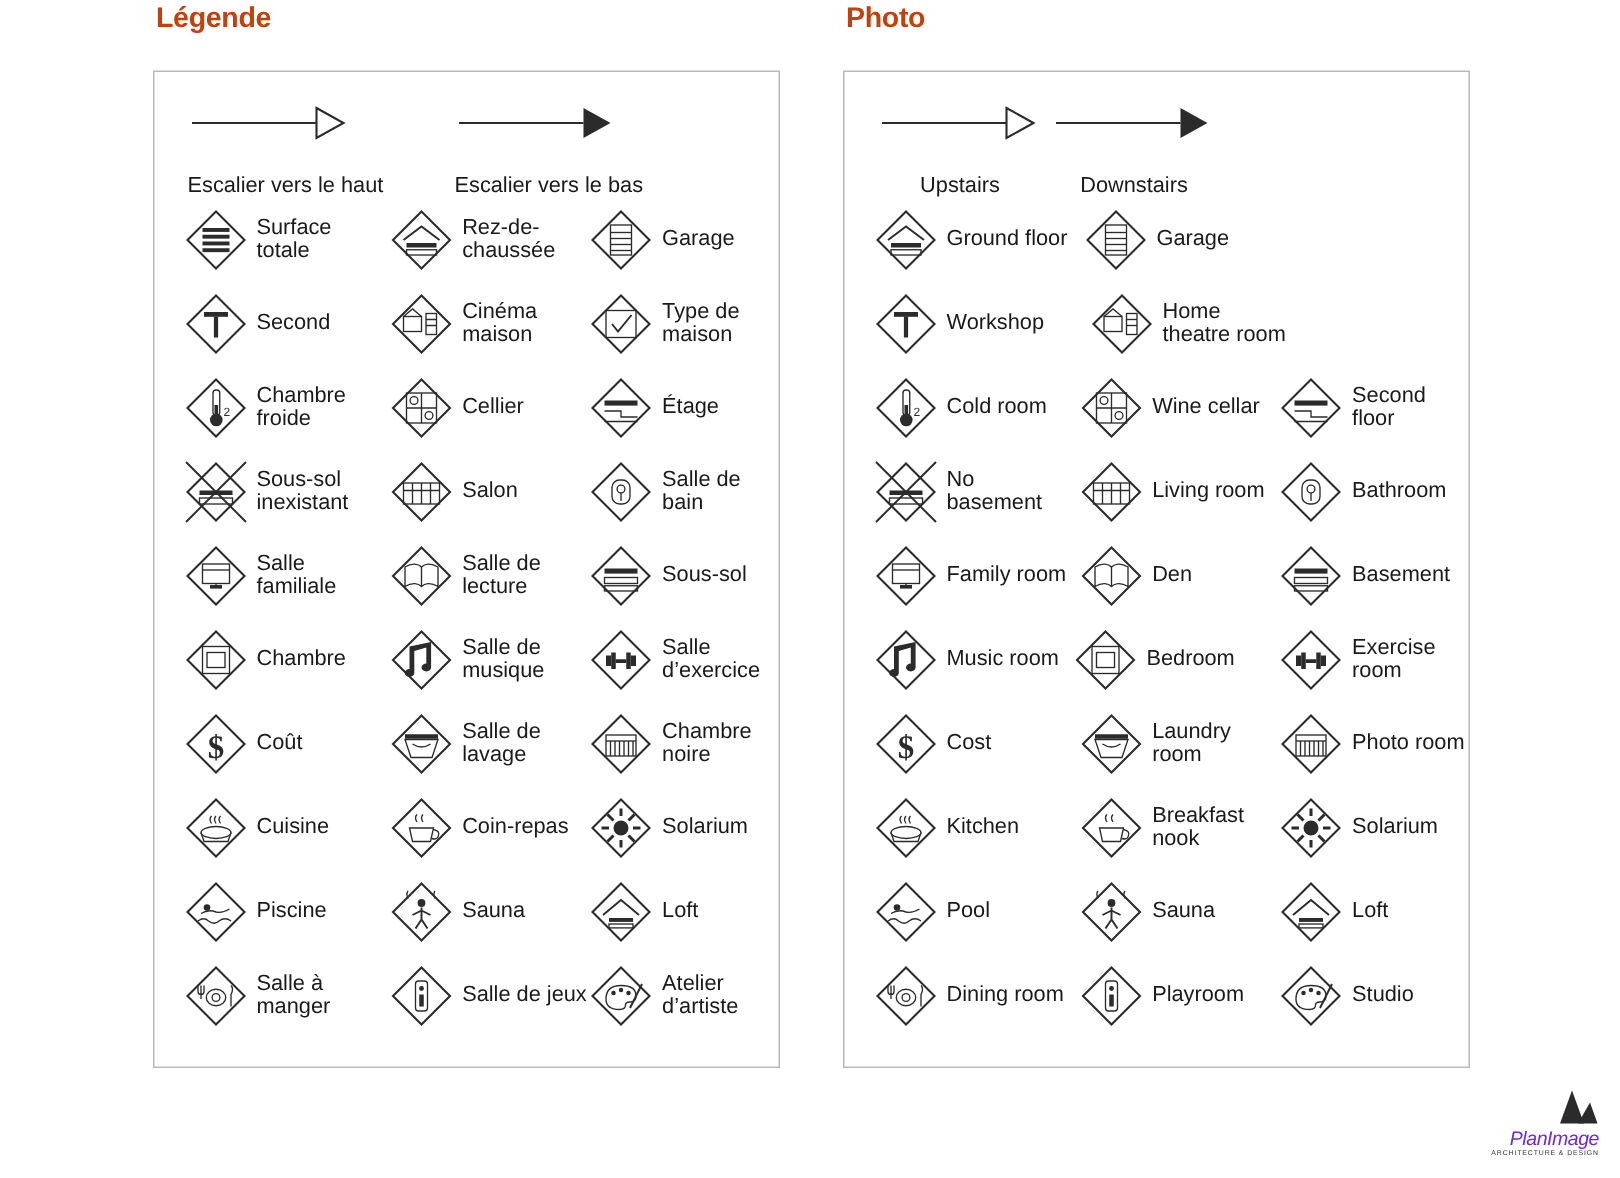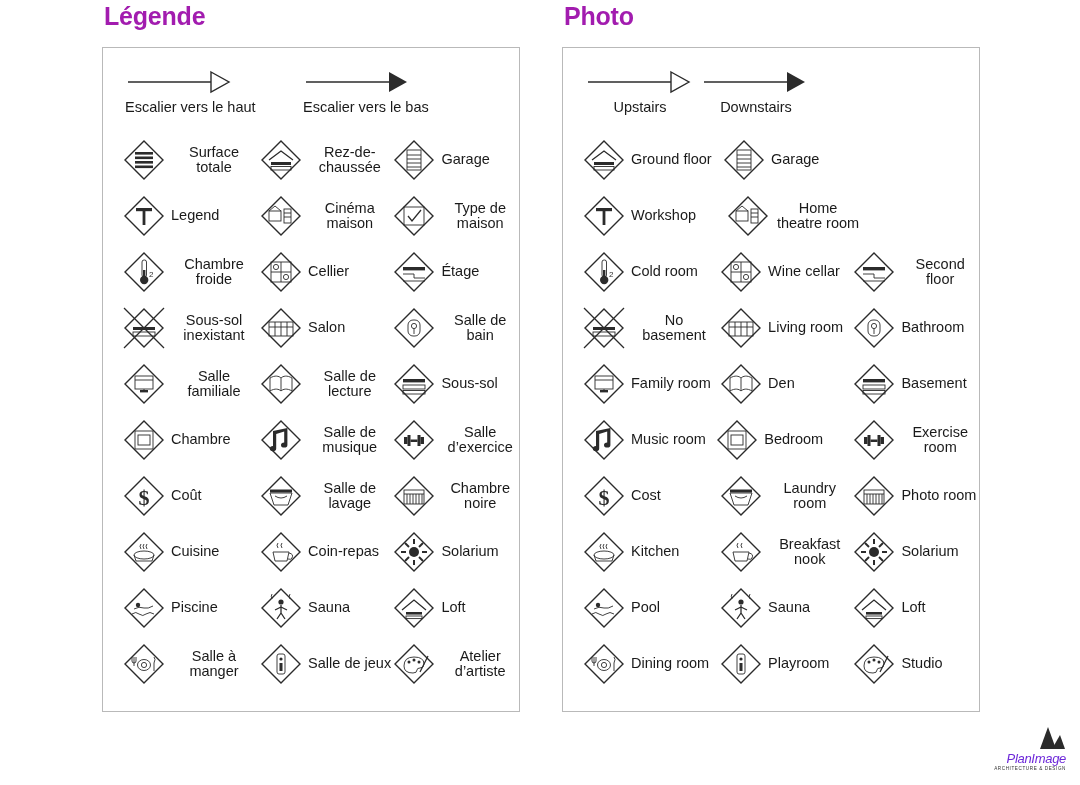--- a/index.html
+++ b/index.html
@@ -23,44 +23,44 @@
     border: 1px solid #b9b9b9;
     box-sizing: border-box;
     background: #fff;
   }
   #panel-fr { left: 102px; }
   #panel-en { left: 562px; }
 
   .panel-title {
     position: absolute;
     top: 2px;
-    font-size: 25px;
+    font-size: 19px;
     font-weight: bold;
     letter-spacing: -0.2px;
-    color: #a21caf;
+    color: #c2410c;
   }
   #title-fr { left: 104px; }
   #title-en { left: 564px; }
 
   
   .arrows {
     position: absolute;
     top: 14px;
     left: 0;
     width: 100%;
     height: 72px;
   }
   .arrow-item {
     position: absolute;
     text-align: center;
   }
   .arrow-label {
     font-size: 14.5px;
     white-space: nowrap;
-    margin-top: 3px;
+    margin-top: 20px;
   }
   .arrow-svg { display: block; }
 
   
   .grid {
     position: absolute;
     top: 84px;
     left: 0;
     width: 100%;
   }
@@ -87,21 +87,21 @@
     line-height: 15.5px;
     padding-left: 4px;
     max-width: 86px;
   }
   
   .c1 { width: 144px; }
   .c2 { width: 140px; }
   .c3 { width: 134px; }
 
   
-  .grid-inner { padding-left: 18px; text-align: center; }
+  .grid-inner { padding-left: 18px; }
 
   svg { display: block; }
   .dmd { fill: #ffffff; stroke: #2b2b2b; stroke-width: 1.4; }
   .ln  { stroke: #2b2b2b; stroke-width: 1.3; fill: none; }
   .fl  { fill: #2b2b2b; }
   .thin{ stroke: #2b2b2b; stroke-width: 0.9; fill: none; }
 
   
   #logo {
     position: absolute;
@@ -192,21 +192,21 @@
         </div>
         <div class="row">
           <div class="cell c1">
             <span class="icon-wrap">
               <svg width="44" height="44" viewBox="0 0 44 44">
                 <polygon class="dmd" points="22,3 41,22 22,41 3,22"></polygon>
                 <rect class="fl" x="14" y="14" width="16" height="3.2"></rect>
                 <rect class="fl" x="20.6" y="17" width="2.8" height="14"></rect>
               </svg>
             </span>
-            <span class="lbl">Legend</span>
+            <span class="lbl">Second</span>
           </div>
           <div class="cell c2">
             <span class="icon-wrap">
               <svg width="44" height="44" viewBox="0 0 44 44">
                 <polygon class="dmd" points="22,3 41,22 22,41 3,22"></polygon>
                 <rect class="thin" x="10" y="17" width="12" height="10"></rect>
                 <polyline class="thin" points="10,17 16,12 22,17"></polyline>
                 <rect class="thin" x="25" y="15" width="7" height="14"></rect>
                 <line class="thin" x1="25" y1="19" x2="32" y2="19"></line>
                 <line class="thin" x1="25" y1="23" x2="32" y2="23"></line>

